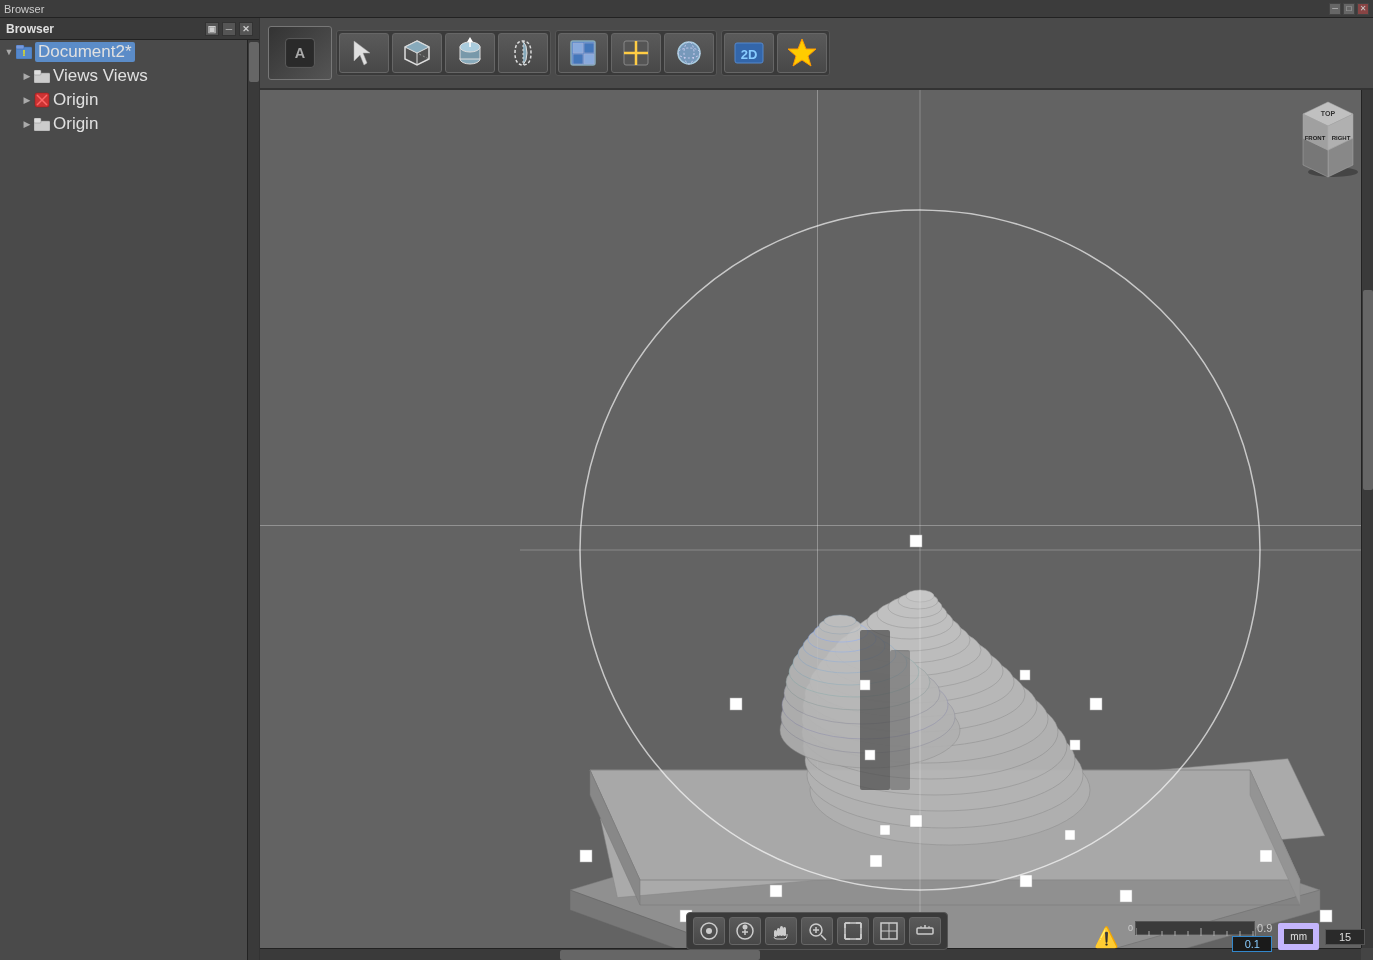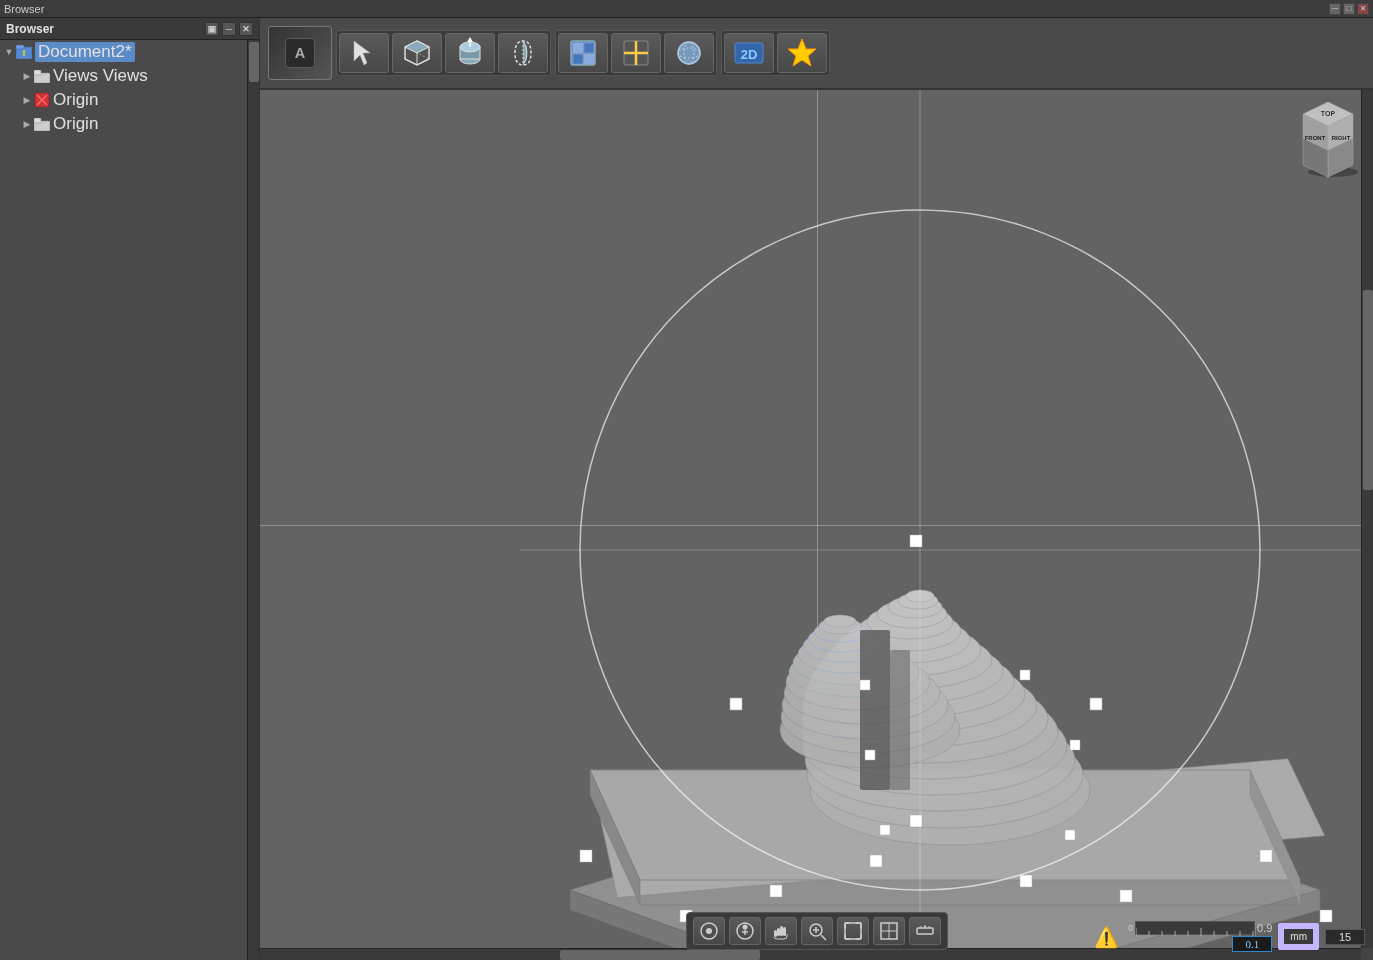--- a/index.html
+++ b/index.html
@@ -659,21 +659,21 @@
             <line x1="65" y1="14" x2="65" y2="6" stroke="#aaa" stroke-width="1"></line>
             <line x1="78" y1="14" x2="78" y2="9" stroke="#aaa" stroke-width="1"></line>
             <line x1="91" y1="14" x2="91" y2="9" stroke="#aaa" stroke-width="1"></line>
             <line x1="104" y1="14" x2="104" y2="9" stroke="#aaa" stroke-width="1"></line>
             <line x1="117" y1="14" x2="117" y2="9" stroke="#aaa" stroke-width="1"></line>
             <line x1="120" y1="14" x2="120" y2="6" stroke="#aaa" stroke-width="1"></line>
           </svg>
         </div>
         <span style="font-size:11px;color:#ccc;">0.9</span>
       </div>
-      <div style="display:flex;gap:4px;align-items:center;justify-content:flex-end;font-family:Liberation Serif, serif;">
+      <div style="display:flex;gap:4px;align-items:center;justify-content:flex-end;">
         <div class="value-box" style="background:#1a1a1a;border:1px solid #3388cc;color:#88ccff;">0.1</div>
       </div>
     </div>
 
     <div class="status-item">mm</div>
 
     <div class="value-box">15</div>
   </div>
 
   <div id="h-scrollbar">

